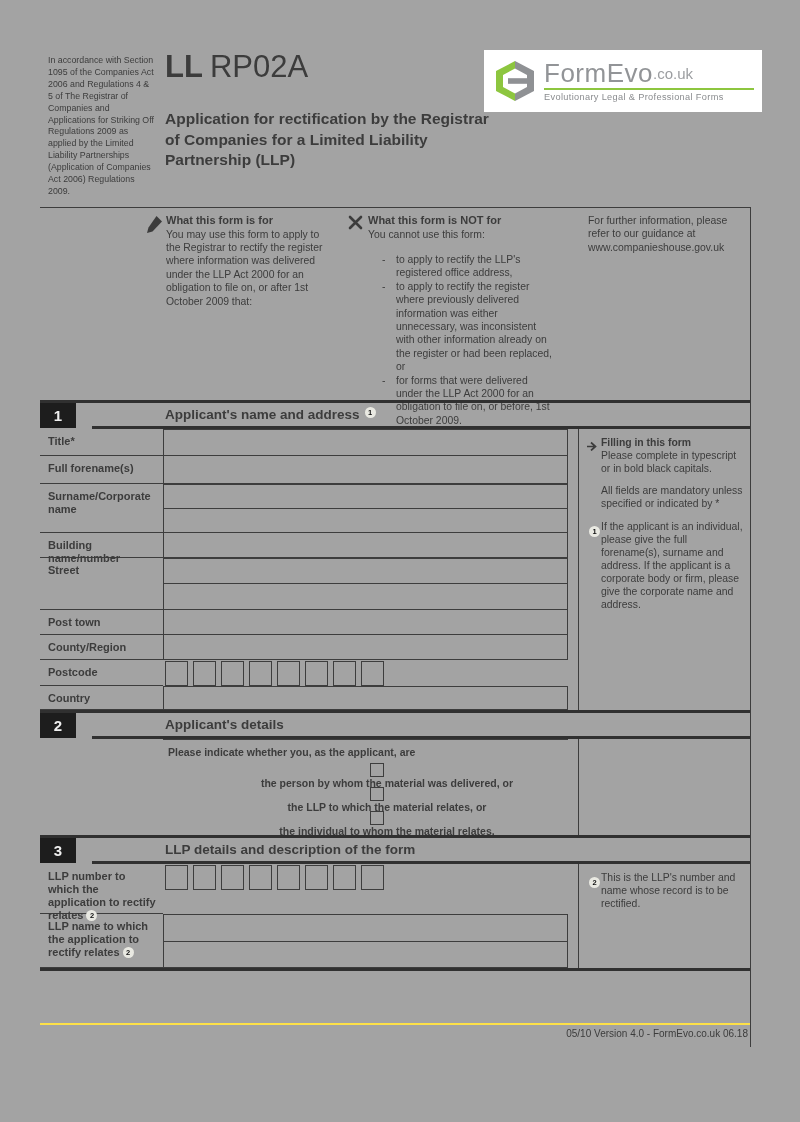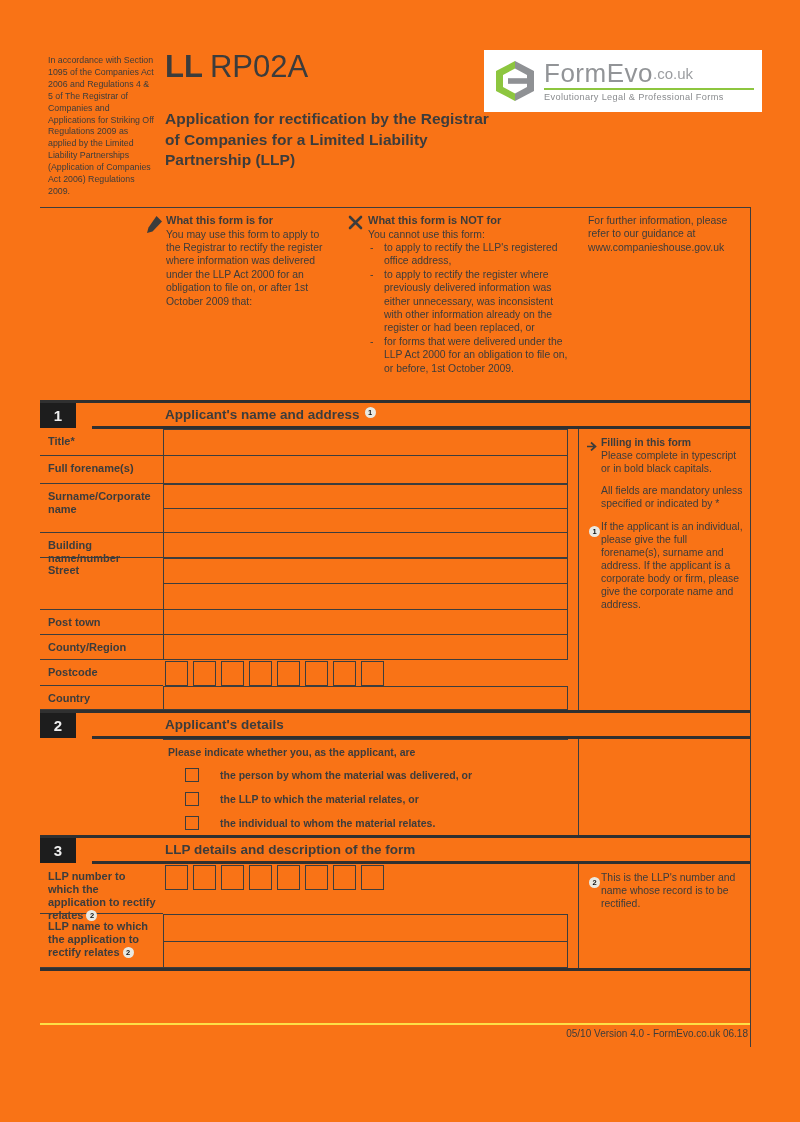--- a/index.html
+++ b/index.html
@@ -1,16 +1,16 @@
 <!DOCTYPE html>
 <html><head>
 <meta charset="utf-8">
 <style>
   html,body{margin:0;padding:0;background:#000;}
-  .page{position:relative;width:800px;height:1122px;background:#f97316;color:#3c3c3c;
+  .page{position:relative;width:800px;height:1122px;background:#a3a3a3;color:#3c3c3c;
         font-family:"Liberation Sans",sans-serif;overflow:hidden;}
 
   
   .accordance{position:absolute;left:48px;top:55px;width:106px;font-size:8.8px;line-height:11.9px;}
   .title-block{position:absolute;left:165px;top:50px;width:340px;}
   .form-code{font-size:31px;line-height:34px;}
   .fc-bold{font-weight:700;margin-right:7px;}
   .form-title{margin-top:25px;font-size:15.5px;font-weight:700;line-height:20.5px;}
 
   .logo-box{position:absolute;left:484px;top:50px;width:278px;height:62px;background:#fff;
@@ -27,21 +27,21 @@
   .info-section{position:absolute;left:40px;top:207px;width:710px;height:193px;
                 border-top:1px solid #3d3d3d;display:flex;box-sizing:border-box;padding-top:6px;}
   .info-spacer{width:106px;flex:none;}
   .info-col{display:flex;flex:none;}
   .info-col.for{width:202px;}
   .info-col.notfor{width:232px;}
   .info-icon{width:20px;flex:none;padding-top:1px;}
   .info-text{flex:1;padding-right:12px;}
   .info-heading{font-size:11px;font-weight:700;line-height:13.5px;}
   .info-body{font-size:10.4px;line-height:13.4px;}
-  .info-list{margin:0;padding:0;list-style:none;font-size:10.4px;line-height:13.4px;}
+  .info-list{margin:12px;padding:0;list-style:none;font-size:10.4px;line-height:13.4px;}
   .info-list li{padding-left:16px;position:relative;}
   .info-list li::before{content:"-";position:absolute;left:2px;}
   .info-further{width:170px;box-sizing:border-box;padding:0 4px 0 8px;font-size:10.4px;line-height:13.4px;}
 
   .vline-right{position:absolute;left:750px;top:207px;width:1px;height:840px;background:#3d3d3d;}
 
   
   .section{position:absolute;left:40px;width:710px;border-top:3px solid #303030;box-sizing:border-box;}
   #sec1{top:400px;height:310px;}
   #sec2{top:710px;height:125px;}
@@ -83,21 +83,21 @@
 
   .cnum{display:inline-flex;width:11px;height:11px;border-radius:50%;background:#e9e9e2;color:#101010;
         font-size:7.5px;font-weight:700;align-items:center;justify-content:center;flex:none;
         vertical-align:1px;margin-left:3px;}
   .sup{vertical-align:4px;margin-left:5px;}
 
   
   .col-empty{width:123px;flex:none;}
   .s2-box{width:405px;flex:none;border-top:1px solid #3d3d3d;box-sizing:border-box;}
   .s2-intro{font-size:10.5px;font-weight:700;padding:6px 0 5px 5px;}
-  .opt-row{display:flex;align-items:center;height:24px;padding-left:22px;}
+  .opt-row{display:flex;align-items:center;height:24px;padding-left:22px;flex-direction:column;}
   .opt-box{width:14px;height:14px;border:1.5px solid #3d3d3d;box-sizing:border-box;flex:none;}
   .opt-label{margin-left:21px;font-size:10.5px;font-weight:700;}
 
   
   .footer{position:absolute;left:40px;top:1023px;width:710px;border-top:2px solid #fde047;}
   .footer-text{text-align:right;font-size:10px;padding:3px 2px 0 0;}
 </style>
 </head>
 <body>
 

